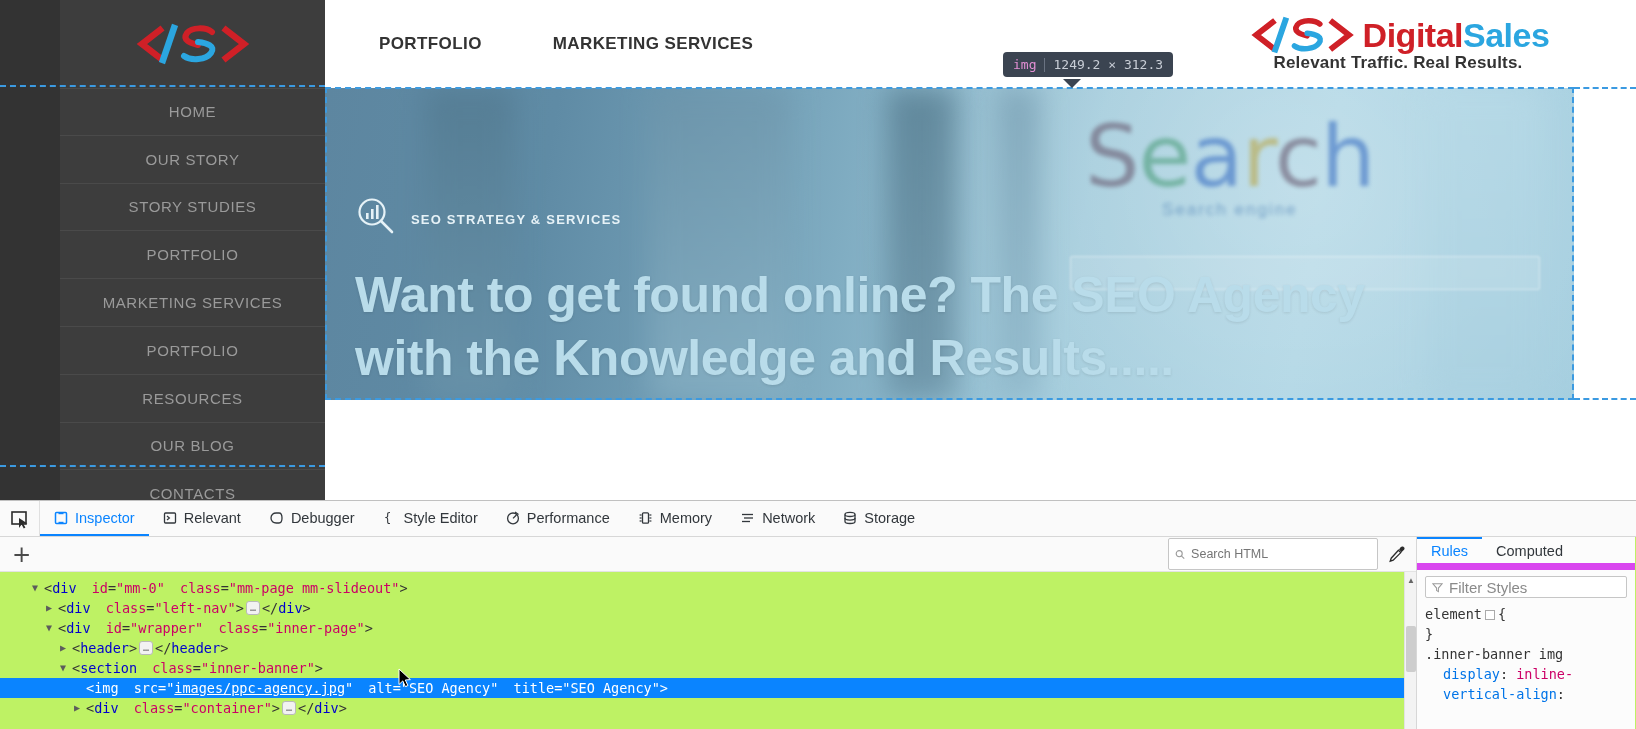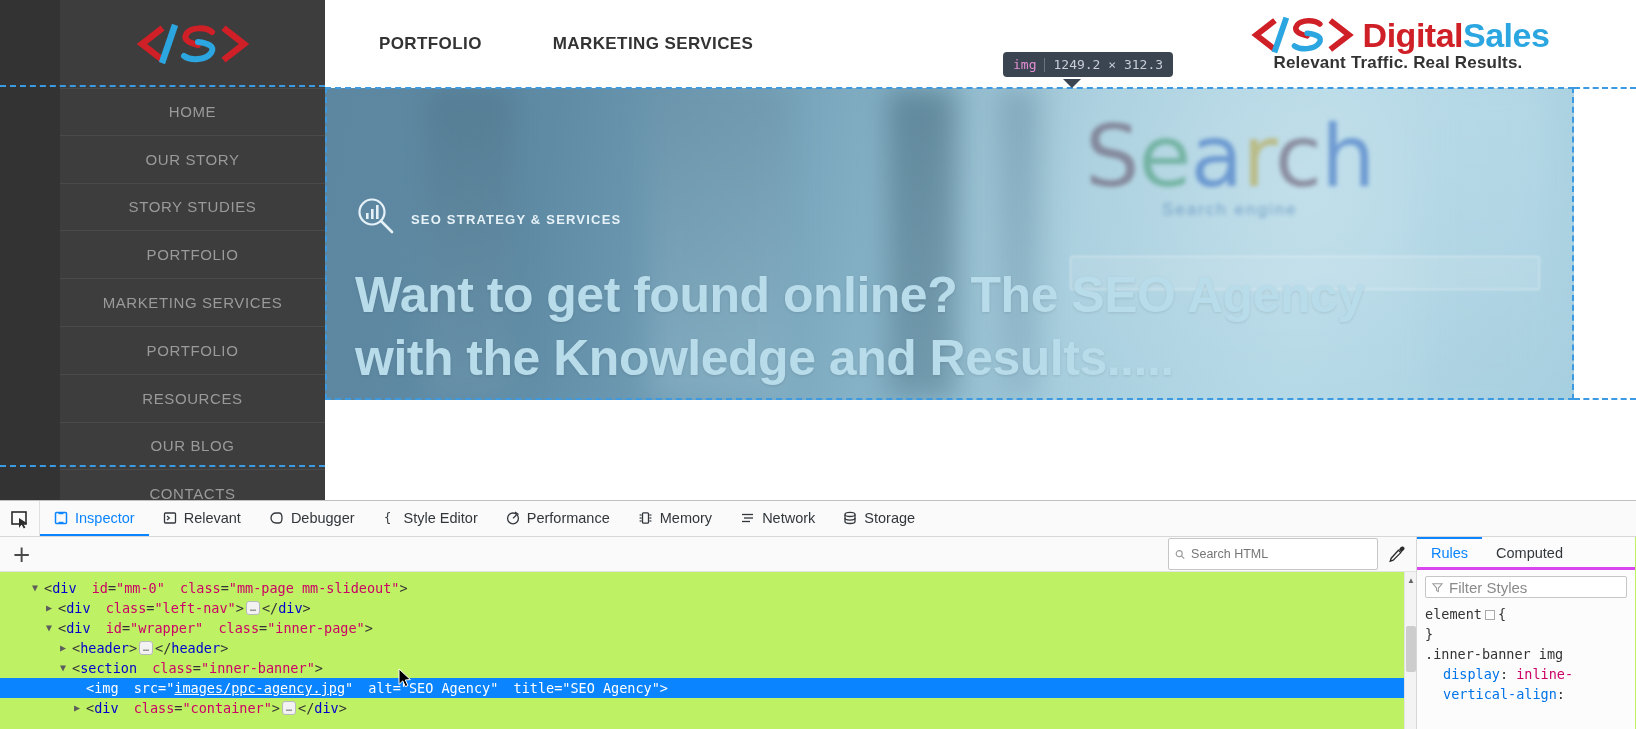--- a/index.html
+++ b/index.html
@@ -212,21 +212,21 @@
     position: absolute; left: 1px; top: 54px; width: 10px; height: 46px;
     background: #cdcdcd; border-radius: 2px;
   }
   .scroll-arrow {
     position: absolute; left: 0; width: 12px; height: 12px;
     display: flex; align-items: center; justify-content: center;
     font-size: 8px; color: #666;
   }
 
   .dt-right { width: 218px; background: #fcfcfc; position: relative; }
-  .rules-tabs { height: 33px; display: flex; align-items: stretch; border-bottom: 3px solid #d946ef; }
+  .rules-tabs { height: 33px; display: flex; align-items: stretch; border-bottom: 7px solid #d946ef; }
   .rules-tab {
     padding: 0 14px; display: flex; align-items: center; font-size: 14.5px;
     color: #32373c; cursor: pointer; border-top: 2px solid transparent;
   }
   .rules-tab.active { color: #0a84ff; border-top-color: #0a84ff; }
   .filter-row { padding: 6px 8px 4px 8px; }
   .filter-box {
     height: 22px; border: 1px solid #c6c6c6; border-radius: 2px; background: #fff;
     display: flex; align-items: center; gap: 6px; padding: 0 6px;
     font-size: 15px; color: #8a8a8a;

